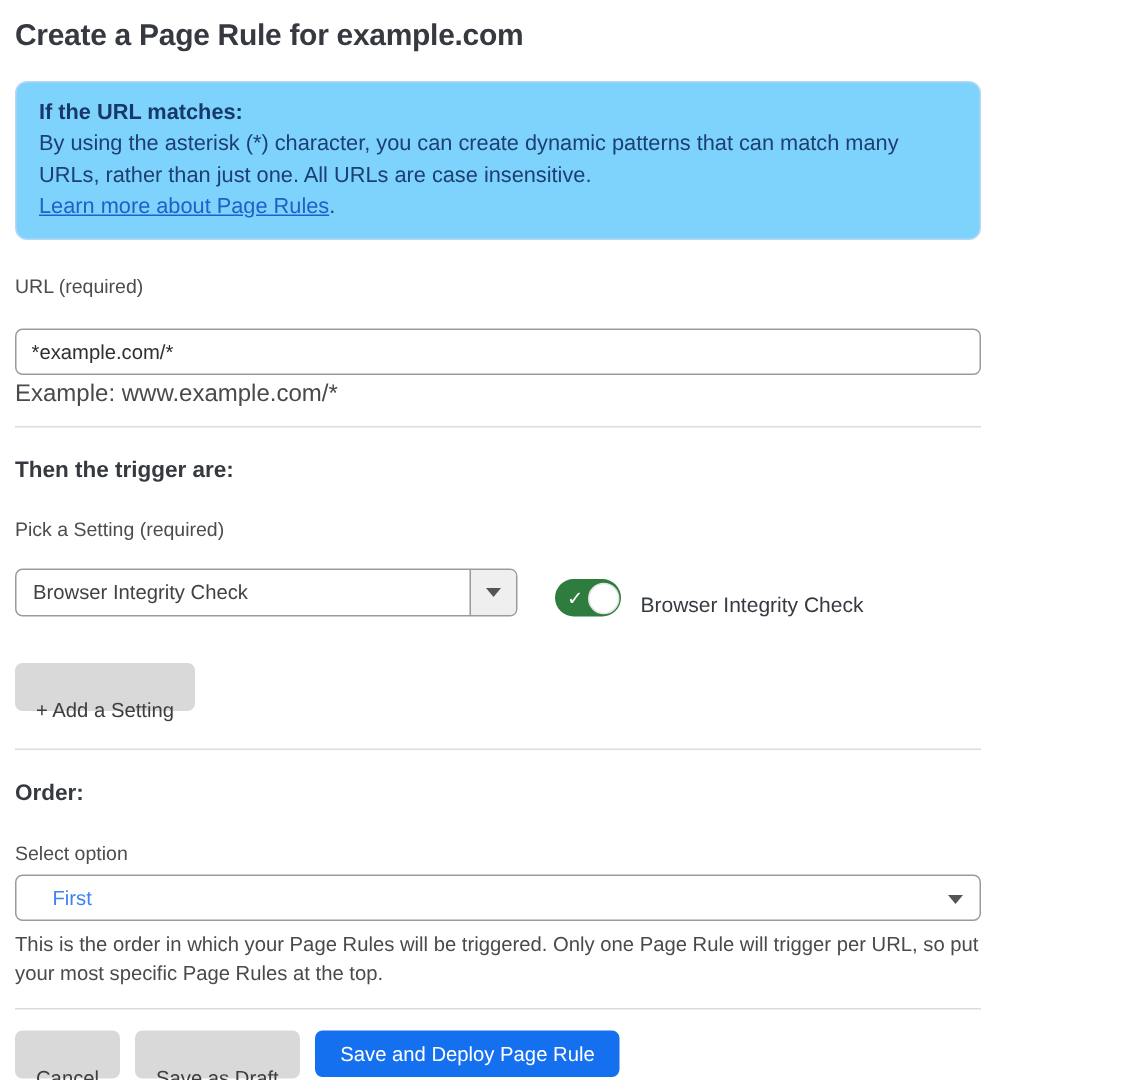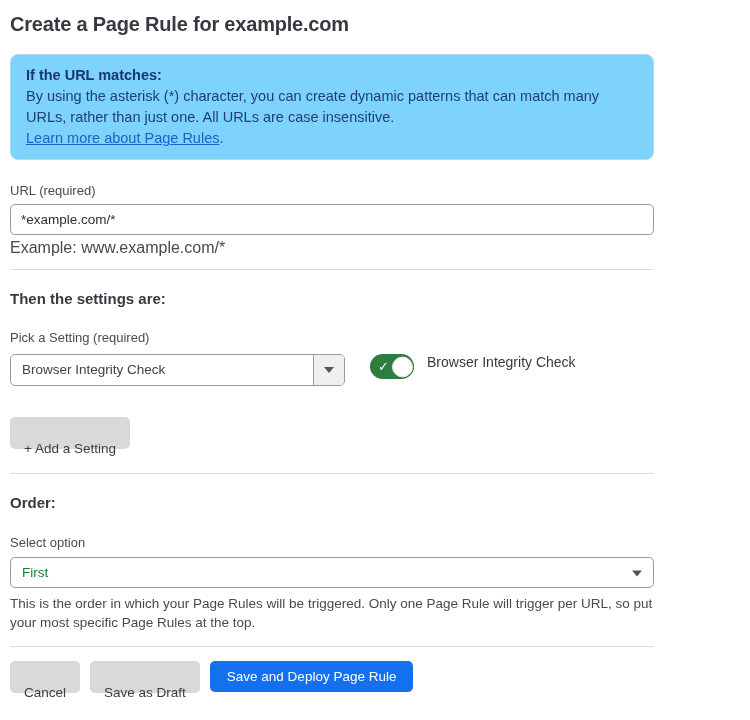--- a/index.html
+++ b/index.html
@@ -50,21 +50,21 @@
   .info-link-suffix { color: #1d3f72; }
   
   .field-label {
     margin-top: 23px;
     font-size: 13px;
     line-height: 16px;
     color: #4c4c4c;
   }
   .url-input {
     display: block;
-    margin-top: 5px;
+    margin-top: 20px;
     width: 100%;
     height: 31px;
     box-sizing: border-box;
     border: 1px solid #9b9b9b;
     border-radius: 5px;
     padding: 0 10px;
     font-family: "Liberation Sans", "DejaVu Sans", sans-serif;
     font-size: 13.5px;
     color: #2f2f2f;
     background: #fff;
@@ -87,23 +87,23 @@
   .section-heading {
     margin-top: 19px;
     font-size: 15px;
     line-height: 19px;
     font-weight: bold;
     color: #363a40;
   }
   .picker-label { margin-top: 22px; }
   
   .setting-row {
-    margin-top: 8px;
-    display: flex;
-    align-items: flex-start;
+    margin-top: 18px;
+    display: flex;
+    align-items: flex-end;
   }
   .dropdown {
     width: 335px;
     height: 32px;
     box-sizing: border-box;
     border: 1px solid #9b9b9b;
     border-radius: 5px;
     background: #ffffff;
     display: flex;
     overflow: hidden;
@@ -197,23 +197,23 @@
     position: relative;
     margin-top: 6px;
     width: 100%;
     height: 31px;
     box-sizing: border-box;
     border: 1px solid #9b9b9b;
     border-radius: 5px;
     background: #ffffff;
     display: flex;
     align-items: center;
-    padding: 0 11px;
-    font-size: 13.5px;
-    color: #15803d;
+    padding: 0 24px;
+    font-size: 13.5px;
+    color: #3b82f6;
     cursor: pointer;
   }
   .order-select .caret-down {
     position: absolute;
     right: 11px;
     top: 50%;
     transform: translateY(-40%);
   }
   .order-helper {
     margin-top: 6px;
@@ -241,21 +241,21 @@
     <div class="info-body">By using the asterisk (*) character, you can create dynamic patterns that can match many URLs, rather than just one. All URLs are case insensitive.</div>
     <div class="info-link-line"><span class="info-link">Learn more about Page Rules</span><span class="info-link-suffix">.</span></div>
   </div>
 
   <div class="field-label">URL (required)</div>
   <input class="url-input" type="text" value="*example.com/*" style="">
   <div class="helper-text">Example: www.example.com/*</div>
 
   <hr class="divider divider-1">
 
-  <div class="section-heading">Then the settings are:</div>
+  <div class="section-heading">Then the trigger are:</div>
 
   <div class="field-label picker-label">Pick a Setting (required)</div>
 
   <div class="setting-row">
     <div class="dropdown">
       <div class="dropdown-value">Browser Integrity Check</div>
       <div class="dropdown-arrow-btn">
         <span class="caret-down"></span>
       </div>
     </div>

